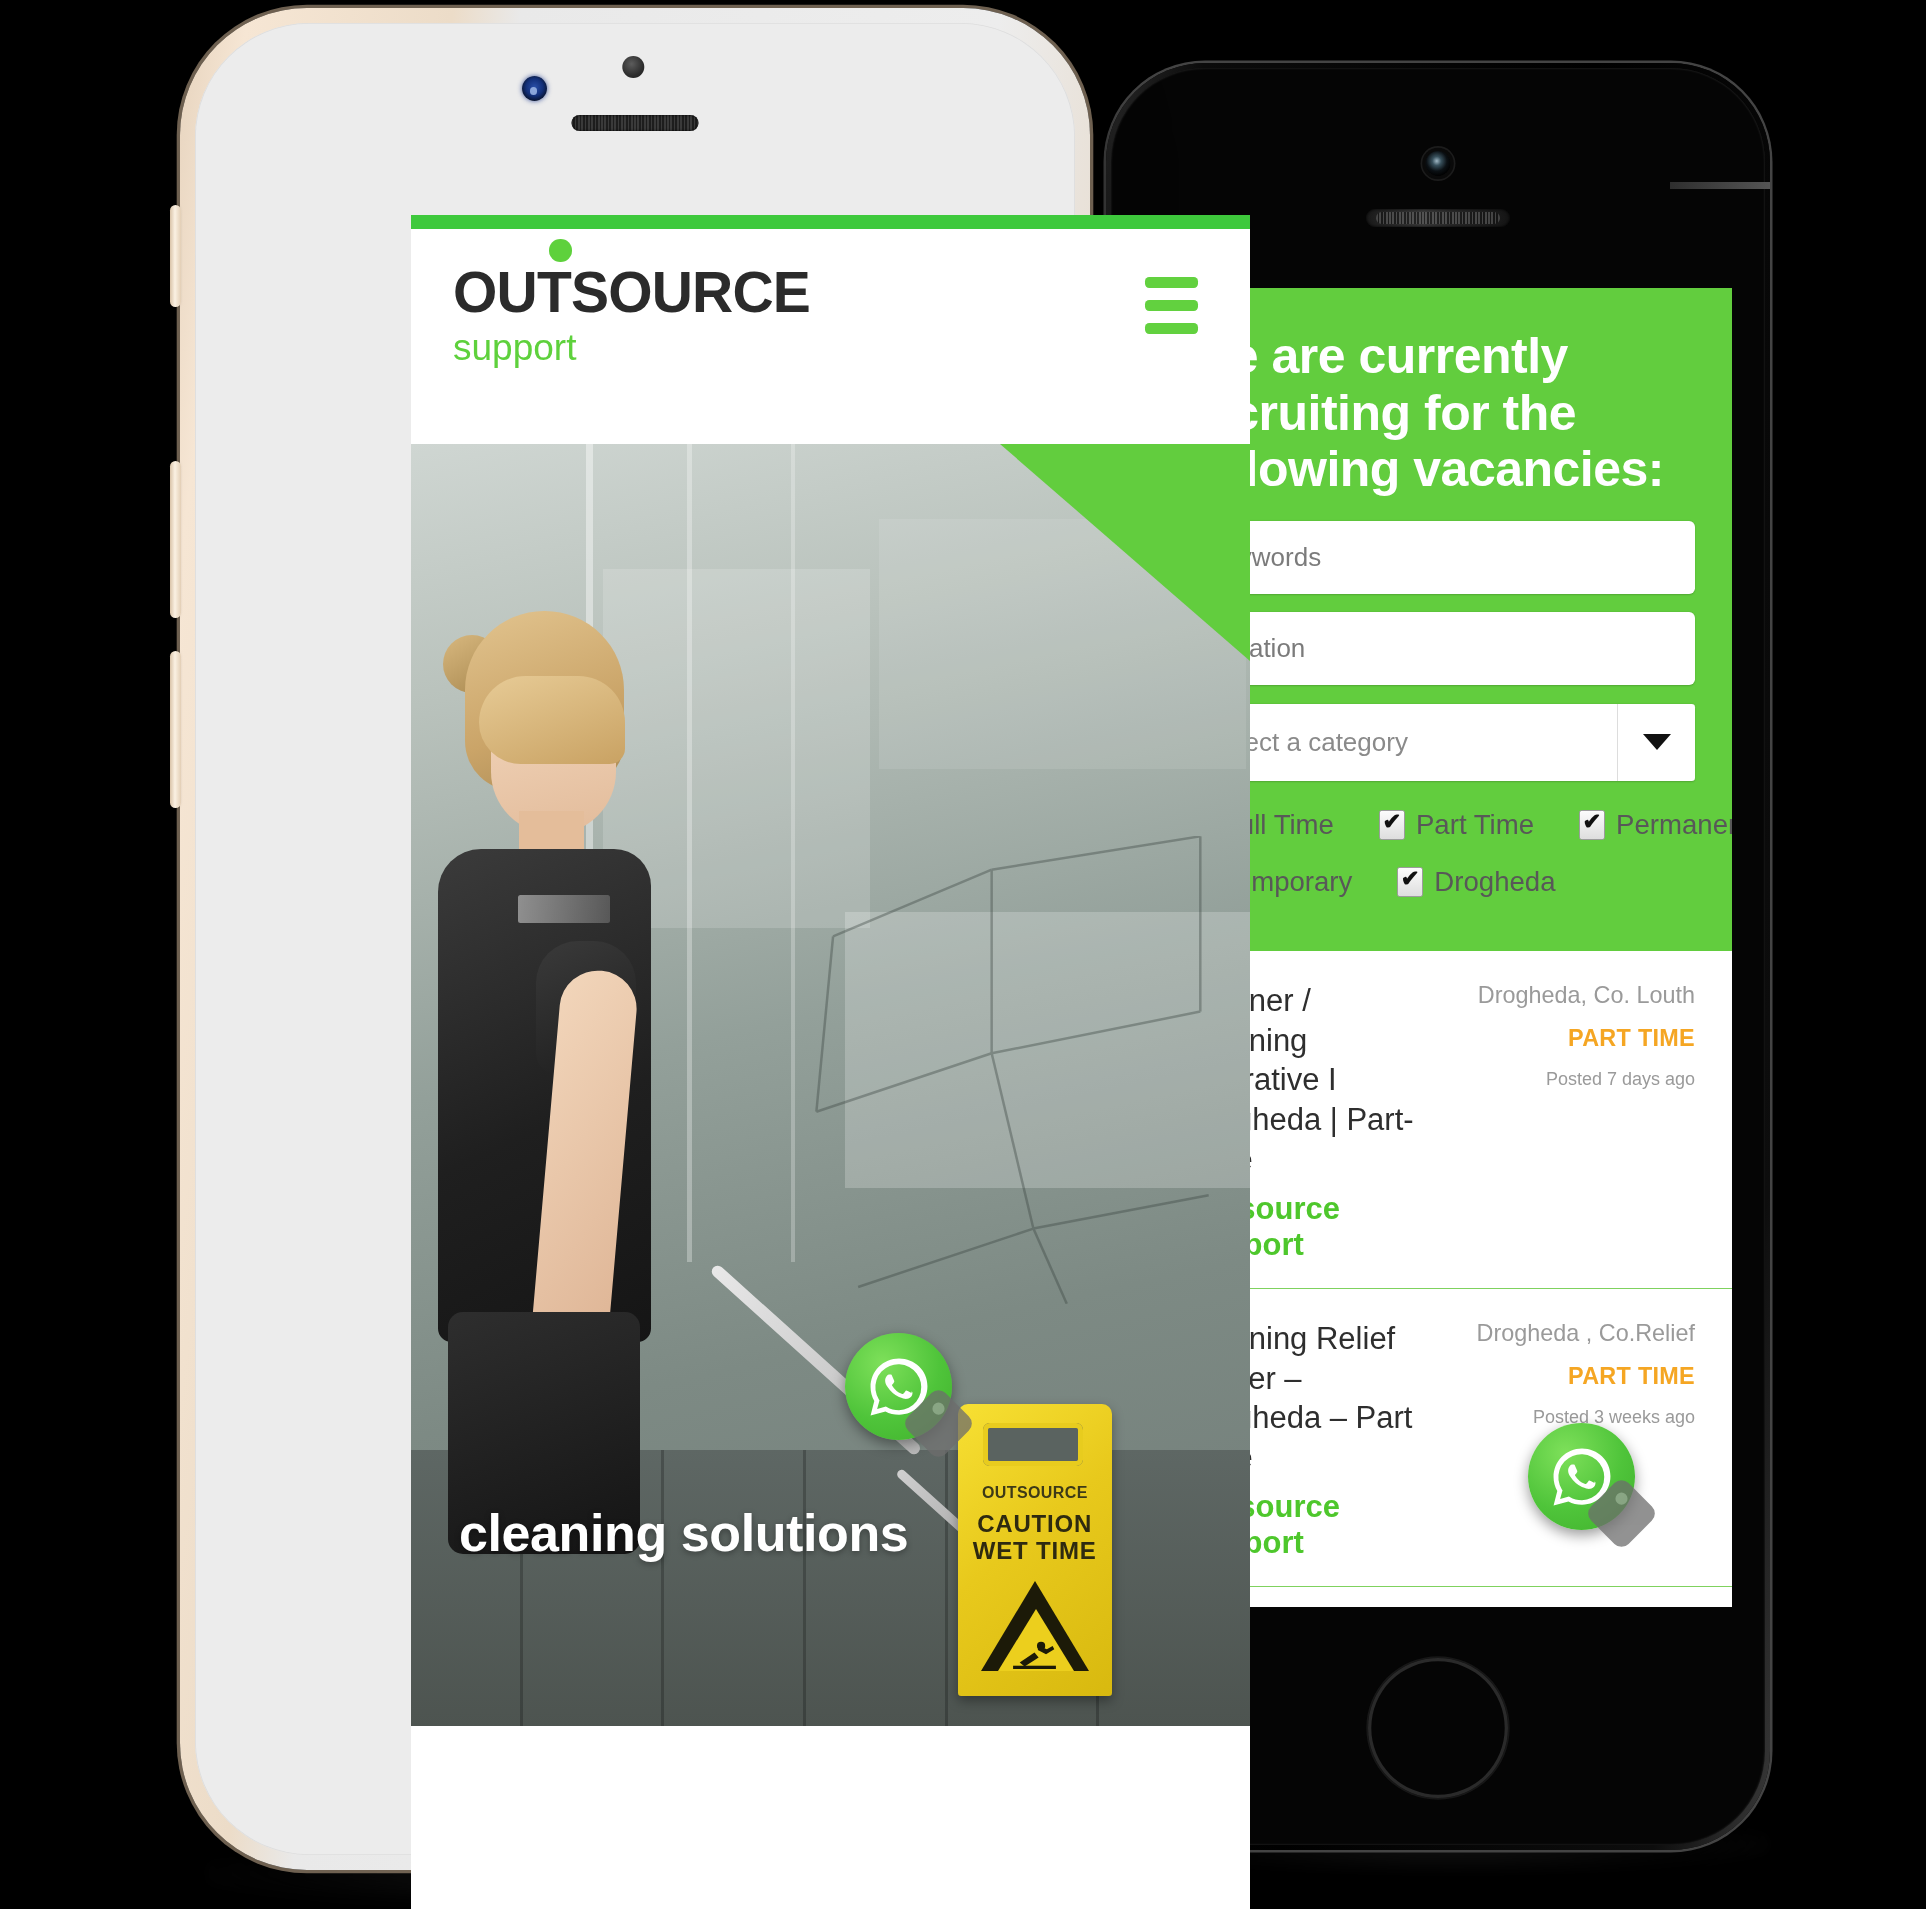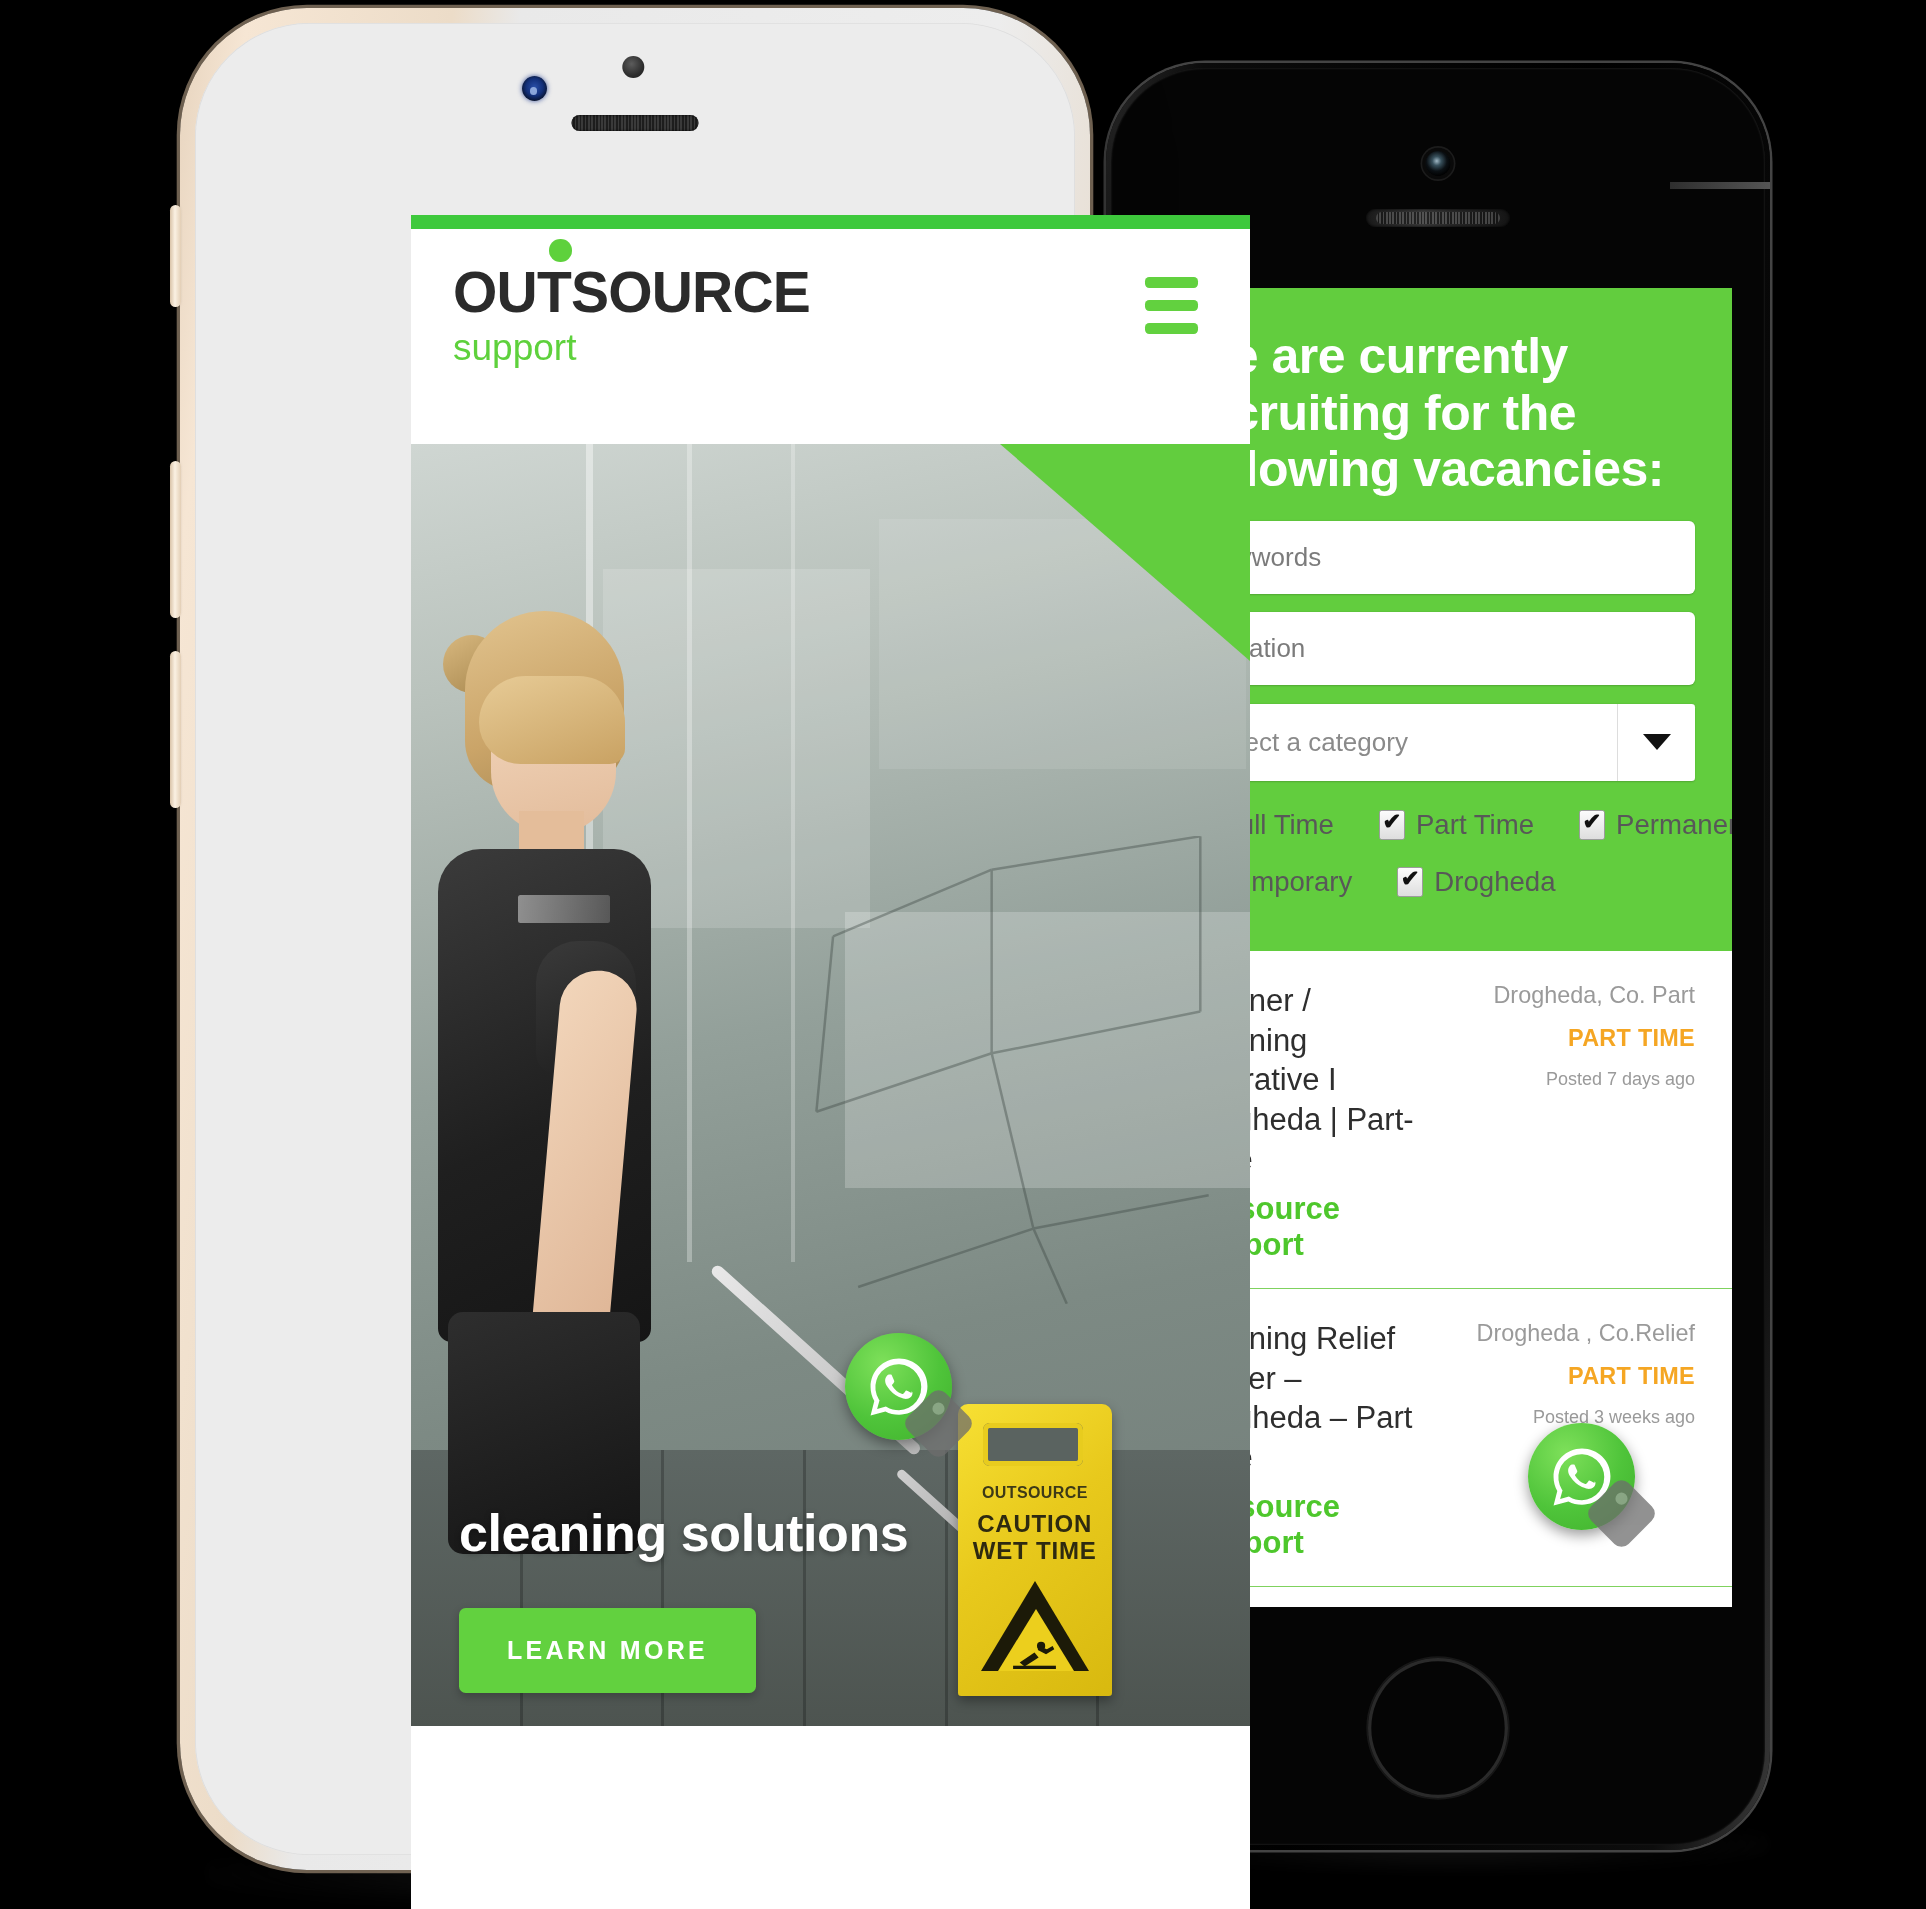--- a/index.html
+++ b/index.html
@@ -288,21 +288,21 @@
       </div>
 
       <div class="jobs-list">
 
         <div class="job">
           <div class="left">
             <div class="title">Cleaner / Cleaning Operative I Drogheda | Part-Time</div>
             <div class="company">Outsource Support</div>
           </div>
           <div class="right">
-            <div class="loc">Drogheda, Co. Part</div>
+            <div class="loc">Drogheda, Co. Louth</div>
             <div class="tag">PART TIME</div>
             <div class="posted">Posted 7 days ago</div>
           </div>
         </div>
 
         <div class="job">
           <div class="left">
             <div class="title">Cleaning Relief Officer – Drogheda – Part Time</div>
             <div class="company">Outsource Support</div>
           </div>
@@ -413,21 +413,20 @@
               <path d="M30 11 L40 16 L50 10 L48 6 L41 10 L31 6 Z"></path>
               <path d="M8 26 L26 14 L31 20 L14 31 Z"></path>
               <rect x="0" y="30" width="52" height="4"></rect>
             </g>
           </svg>
         </div>
 
         <div class="hero-copy">
           <h2>cleaning solutions</h2>
         </div>
-        <button class="learn">LEARN MORE</button>
       </div>
     </div>
   </div>
 
   <div class="wa wa-right">
     <svg width="70" height="70" viewBox="0 0 32 32">
       <path fill="#fff" d="M16 3C8.8 3 3 8.8 3 16c0 2.3.6 4.5 1.7 6.4L3 29l6.8-1.8c1.8 1 3.9 1.5 6.2 1.5 7.2 0 13-5.8 13-13S23.2 3 16 3zm0 23.6c-2 0-4-.5-5.6-1.5l-.4-.2-4 1.1 1.1-3.9-.3-.4A10.5 10.5 0 1 1 16 26.6z"></path>
       <path fill="#fff" d="M21.7 18.7c-.3-.2-1.8-.9-2.1-1s-.5-.2-.7.2-.8 1-1 1.2-.4.2-.7 0a8.6 8.6 0 0 1-4.3-3.7c-.3-.6.3-.5.9-1.7.1-.2 0-.4 0-.6l-1-2.3c-.2-.6-.5-.5-.7-.5h-.6c-.2 0-.6.1-.9.4-1.3 1.4-1.2 3.3.1 5.2a13 13 0 0 0 5.3 4.7c2 .8 2.8.9 3.8.8.6-.1 1.8-.8 2.1-1.5s.3-1.4.2-1.5-.2-.2-.4-.3z"></path>
     </svg>
     <span class="tagpin"></span>

